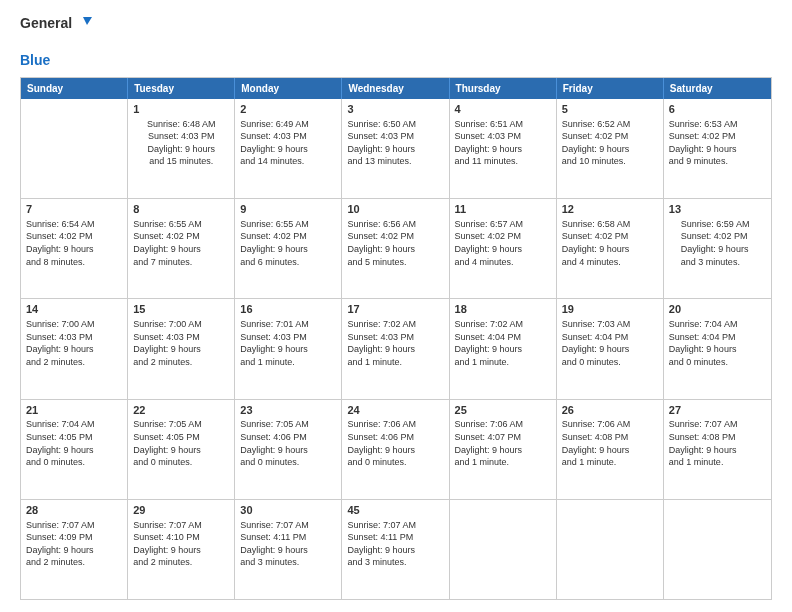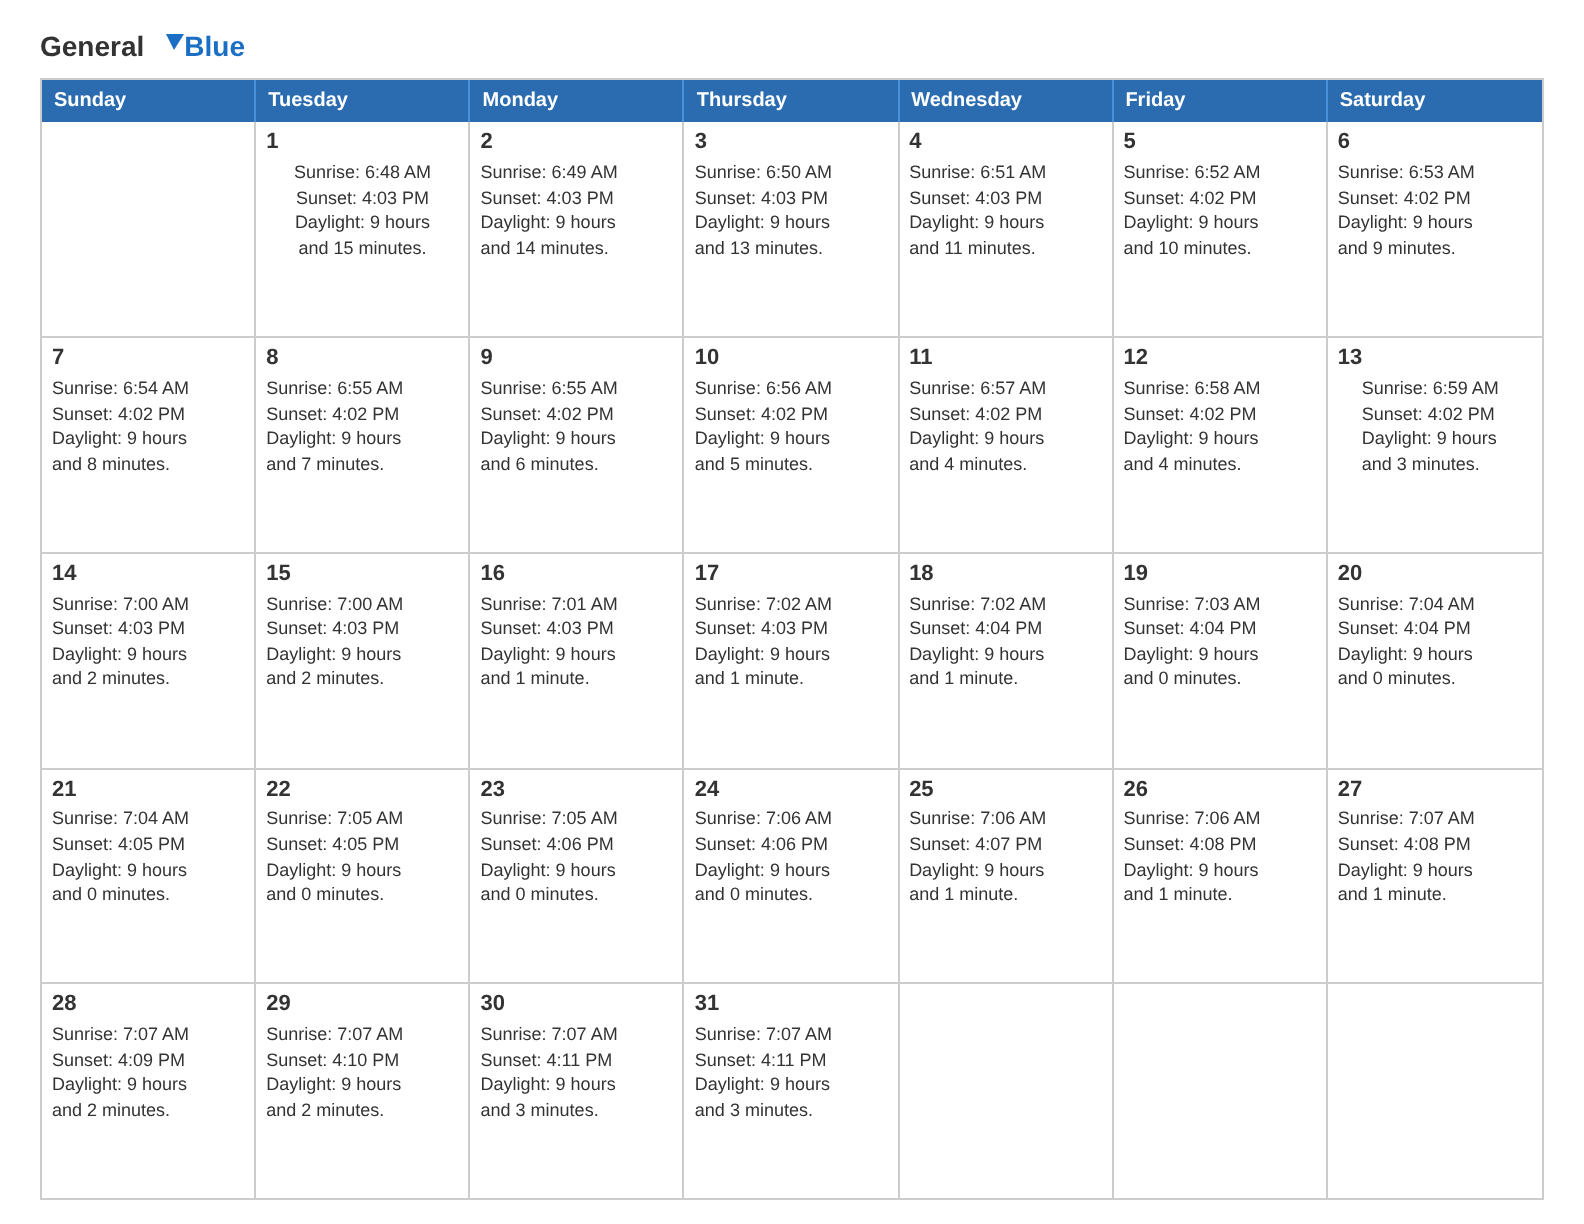--- a/index.html
+++ b/index.html
@@ -95,43 +95,43 @@
       color: #333;
       line-height: 1.4;
     }
   </style>
 </head>
 <body>
 
 <div class="page">
   <div class="header">
     <div class="logo">
-<div style="display:flex;flex-direction:row;line-height:1.1;">
+<div style="display:flex;flex-direction:column;line-height:1.1;gap:22px;">
   <div style="display:flex;align-items:center;gap:2px;">
     <span style="font-size:14px;font-weight:bold;color:#333;">General</span>
     <svg width="18" height="14" viewBox="0 0 18 14">
       <polygon points="9,0 18,0 13,8" fill="#1a6fc4"></polygon>
     </svg>
   </div>
   <span style="font-size:14px;font-weight:bold;color:#1a6fc4;">Blue</span>
 </div>
       </div>
     <div class="title-block">
       <div class="month-title"></div>
       <div class="subtitle"></div>
     </div>
   </div>
 
   <div class="calendar">
     <div class="cal-header">
     <div class="cal-header-cell">Sunday</div>
         <div class="cal-header-cell">Tuesday</div>
         <div class="cal-header-cell">Monday</div>
+        <div class="cal-header-cell">Wednesday</div>
         <div class="cal-header-cell">Thursday</div>
-        <div class="cal-header-cell">Wednesday</div>
         <div class="cal-header-cell">Friday</div>
         <div class="cal-header-cell">Saturday</div>
       </div>
     <div class="cal-body">
     <div class="cal-row">
           <div class="cal-cell empty"></div>
           <div class="cal-cell">
             <span class="day-number">1</span>
             <div class="cell-info" style="white-space: pre-line; text-align: center;">Sunrise: 6:48 AM
 Sunset: 4:03 PM
@@ -343,21 +343,21 @@
 and 2 minutes.</div>
           </div>
           <div class="cal-cell">
             <span class="day-number">30</span>
             <div class="cell-info" style="white-space: pre-line;">Sunrise: 7:07 AM
 Sunset: 4:11 PM
 Daylight: 9 hours
 and 3 minutes.</div>
           </div>
           <div class="cal-cell">
-            <span class="day-number">31</span>
+            <span class="day-number">45</span>
             <div class="cell-info" style="white-space: pre-line;">Sunrise: 7:07 AM
 Sunset: 4:11 PM
 Daylight: 9 hours
 and 3 minutes.</div>
           </div>
           <div class="cal-cell empty"></div>
           <div class="cal-cell empty"></div>
           <div class="cal-cell empty"></div>
         </div>
       </div>

